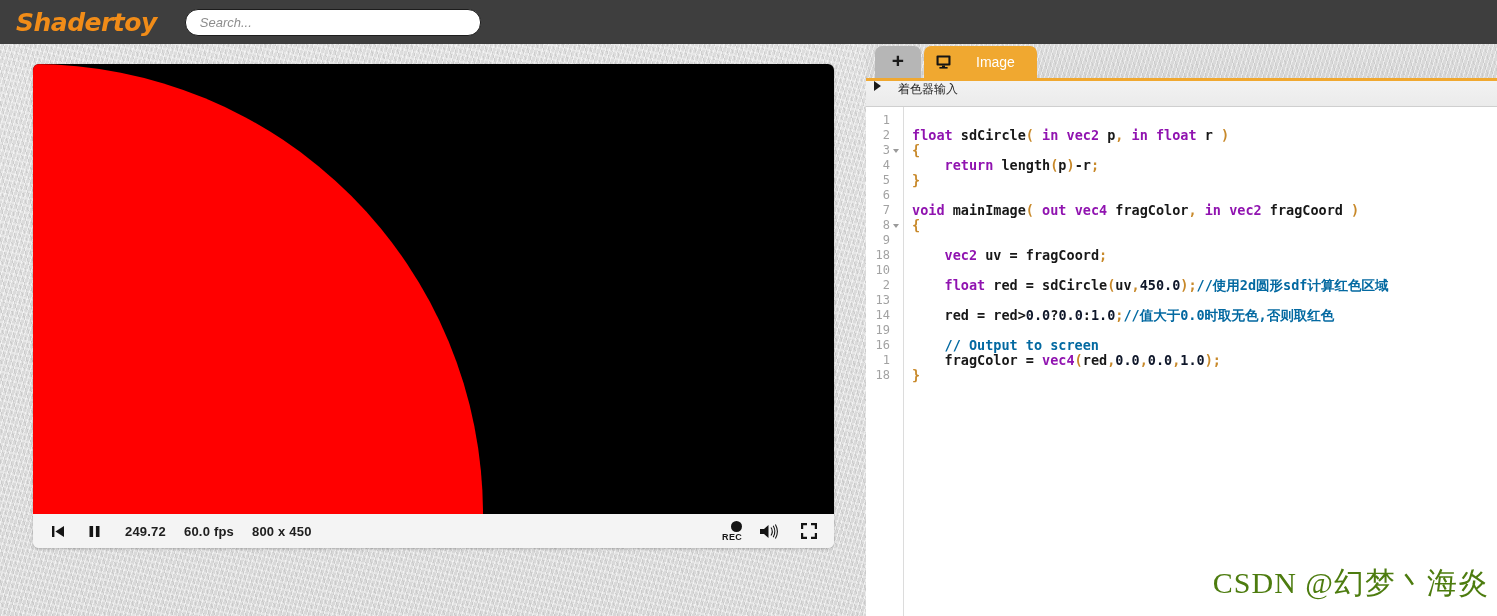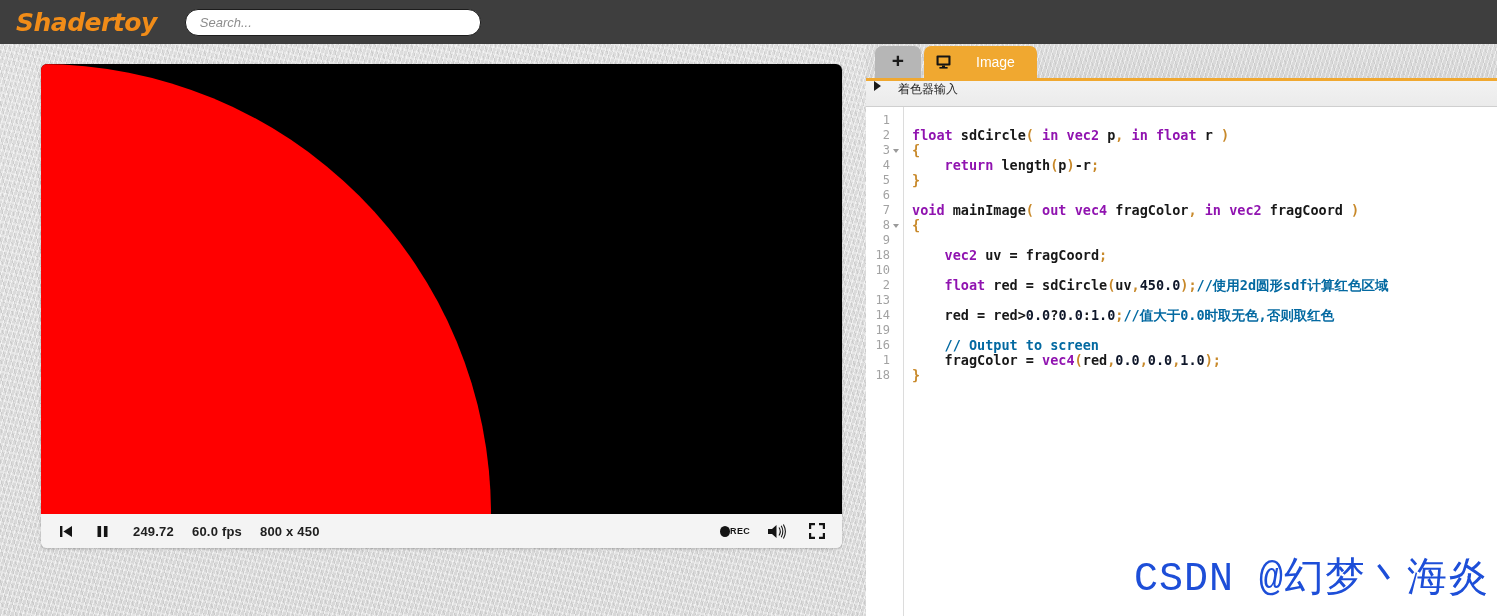--- a/index.html
+++ b/index.html
@@ -68,21 +68,21 @@
     font-family: "Liberation Sans", sans-serif;
     font-size: 13px;
     font-style: italic;
     color: #555;
   }
   #search-input::placeholder { color: #8d8d8d; font-style: italic; }
 
   
   #shader-panel {
     position: absolute;
-    left: 41px; top: 64px;
+    left: 33px; top: 64px;
     width: 801px;
     border-radius: 6px;
     overflow: hidden;
     box-shadow: 0 1px 3px rgba(0,0,0,.22);
     background: #f0f0f0;
   }
   #shader-canvas {
     position: relative;
     width: 801px; height: 450px;
     background: #000000;
@@ -112,21 +112,21 @@
     display: inline-flex;
     align-items: center;
     justify-content: center;
     width: 26px; height: 26px;
     cursor: pointer;
   }
   #player-left { display: flex; align-items: center; gap: 10px; }
   #player-right { display: flex; align-items: center; gap: 14px; margin-left: auto; }
   .pb-text { margin-left: 8px; font-family: "Liberation Sans", sans-serif; font-weight: bold; letter-spacing: .2px; }
   #rec-btn {
-    display: flex; flex-direction: row; align-items: flex-start; justify-content: center;
+    display: flex; flex-direction: column; align-items: flex-end; justify-content: center;
     width: 30px; cursor: pointer;
   }
   #rec-dot { width: 11px; height: 11px; border-radius: 50%; background: #141414; }
   #rec-label { font-size: 9px; font-weight: bold; color: #141414; line-height: 10px; letter-spacing: .3px;}
 
   
   #editor-col {
     position: absolute;
     left: 866px; top: 44px;
     width: 631px; height: 572px;
@@ -244,23 +244,23 @@
   .tok-fn   { color: #181818; font-weight: bold; }
   .tok-punc { color: #c8892a; font-weight: bold; }
   .tok-num  { color: #0f172a; font-weight: bold; }
   .tok-cmt  { color: #0369a1; font-weight: bold; }
   .tok-op   { color: #181818; font-weight: bold; }
 
   
   #watermark {
     position: absolute;
     right: 8px; bottom: 12px;
-    font-family: Liberation Mono, monospace;
-    font-size: 40px;
-    color: #1d4ed8;
+    font-family: Liberation Serif, serif;
+    font-size: 30px;
+    color: #4d7c0f;
     white-space: nowrap;
     user-select: none;
     letter-spacing: 1px;
   }
 </style>
 </head>
 <body>
 
 <div id="page-bg"></div>
 <div id="page-bg-right"></div>

